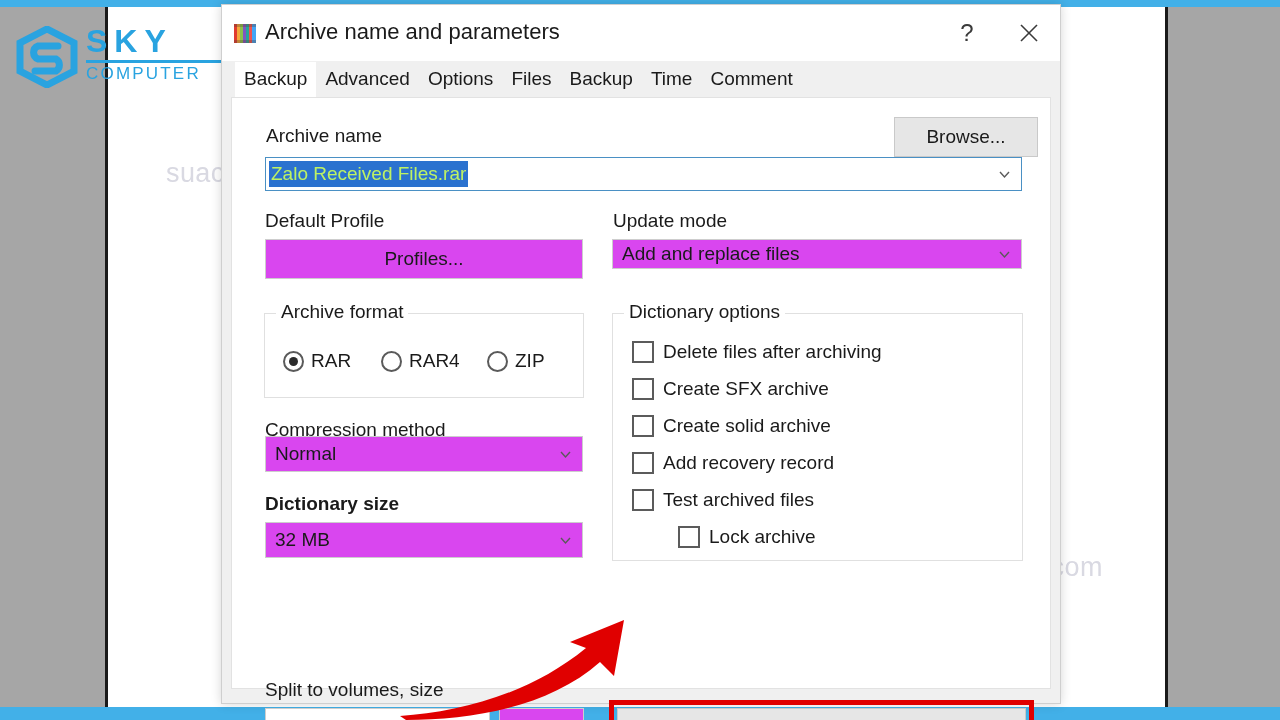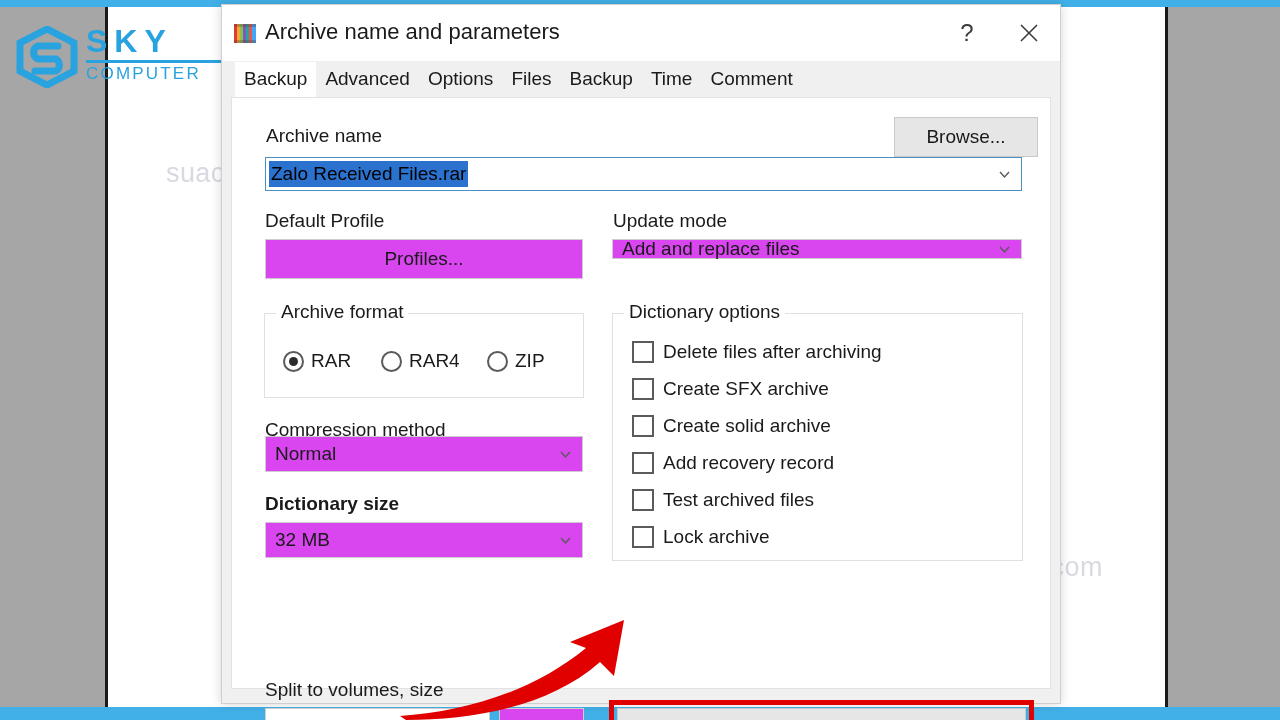--- a/index.html
+++ b/index.html
@@ -139,21 +139,21 @@
   #lbl-archive-name { position: absolute; left: 34px; top: 27px; }
   #archive-name-box {
     position: absolute; left: 33px; top: 59px;
     width: 757px; height: 34px;
     background: #ffffff;
     border: 1px solid #4a90c4;
     box-sizing: border-box;
   }
   #archive-name-sel {
     position: absolute; left: 3px; top: 3px;
-    background: #2b72cf; color: #000000;
+    background: #2b72cf; color: #bef264;
     font-size: 19px; padding: 1px 2px;
     line-height: 24px;
   }
   .caretbox {
     position: absolute; right: 0; top: 0; bottom: 0; width: 34px;
     display: flex; align-items: center; justify-content: center;
   }
   .caret { width: 11px; height: 11px; }
 
   
@@ -341,21 +341,21 @@
       <div class="ddl" style="left:33px;top:424px;width:318px;height:36px;">
         <span class="val">32 MB</span>
         <div class="caretbox">
           <svg class="caret" viewBox="0 0 11 11">
               <path d="M1 3 L5.5 8 L10 3" fill="none" stroke="#5a5a5a" stroke-width="1.4"></path>
             </svg>
         </div>
       </div>
 
       <div class="lbl" style="position:absolute;left:381px;top:112px;">Update mode</div>
-      <div class="ddl" style="left:380px;top:141px;width:410px;height:20px;">
+      <div class="ddl" style="left:380px;top:141px;width:410px;height:30px;">
         <span class="val">Add and replace files</span>
         <div class="caretbox">
           <svg class="caret" viewBox="0 0 11 11">
               <path d="M1 3 L5.5 8 L10 3" fill="none" stroke="#5a5a5a" stroke-width="1.4"></path>
             </svg>
         </div>
       </div>
 
       <div class="group" style="left:380px;top:215px;width:411px;height:248px;">
         <div class="gtitle">Dictionary options</div>
@@ -372,21 +372,21 @@
           <span>Create solid archive</span>
         </div>
         <div class="cb-item" style="top:138px;">
           <div class="cbox"></div>
           <span>Add recovery record</span>
         </div>
         <div class="cb-item" style="top:175px;">
           <div class="cbox"></div>
           <span>Test archived files</span>
         </div>
-        <div class="cb-item" style="top:212px;">
+        <div class="cb-item" style="top:212px;margin-left:46px;">
           <div class="cbox"></div>
           <span>Lock archive</span>
         </div>
       </div>
 
       <div class="lbl" style="position:absolute;left:33px;top:581px;">Split to volumes, size</div>
       <div id="split-input">
         <span style="position:absolute;left:8px;top:50%;transform:translateY(-50%);font-size:19px;color:#1a1a1a;"></span>
         <div class="caretbox">
           

